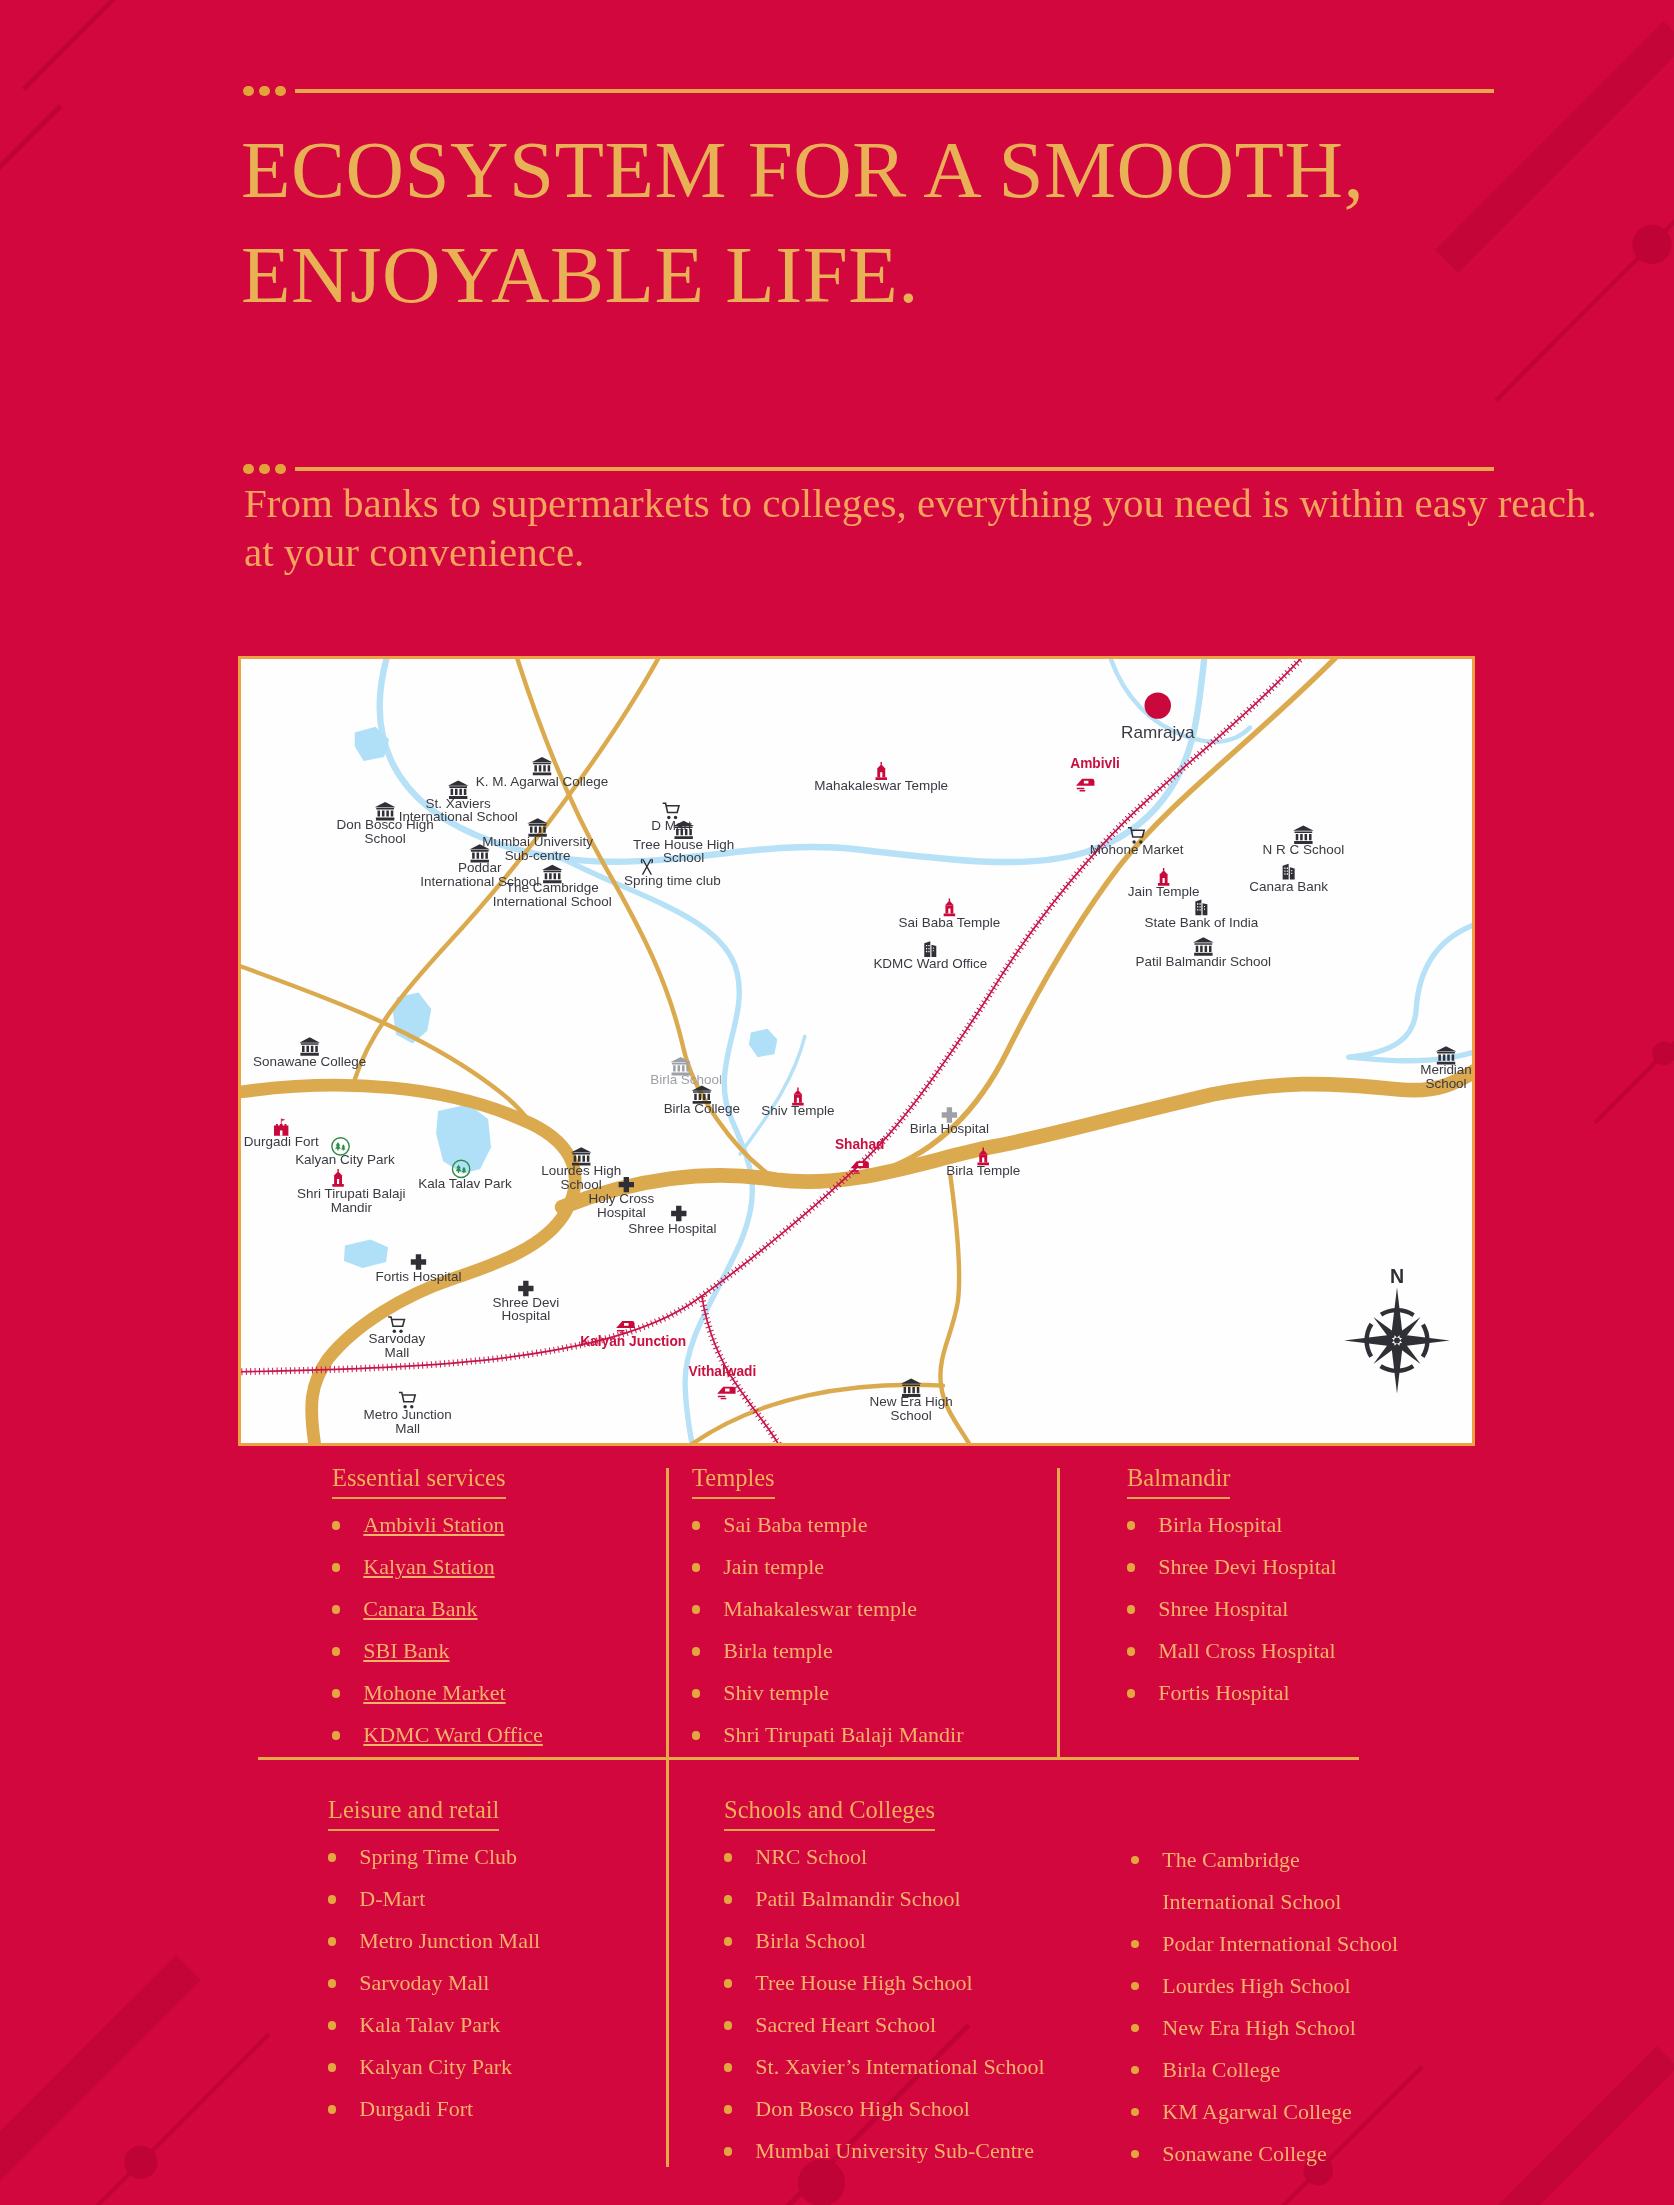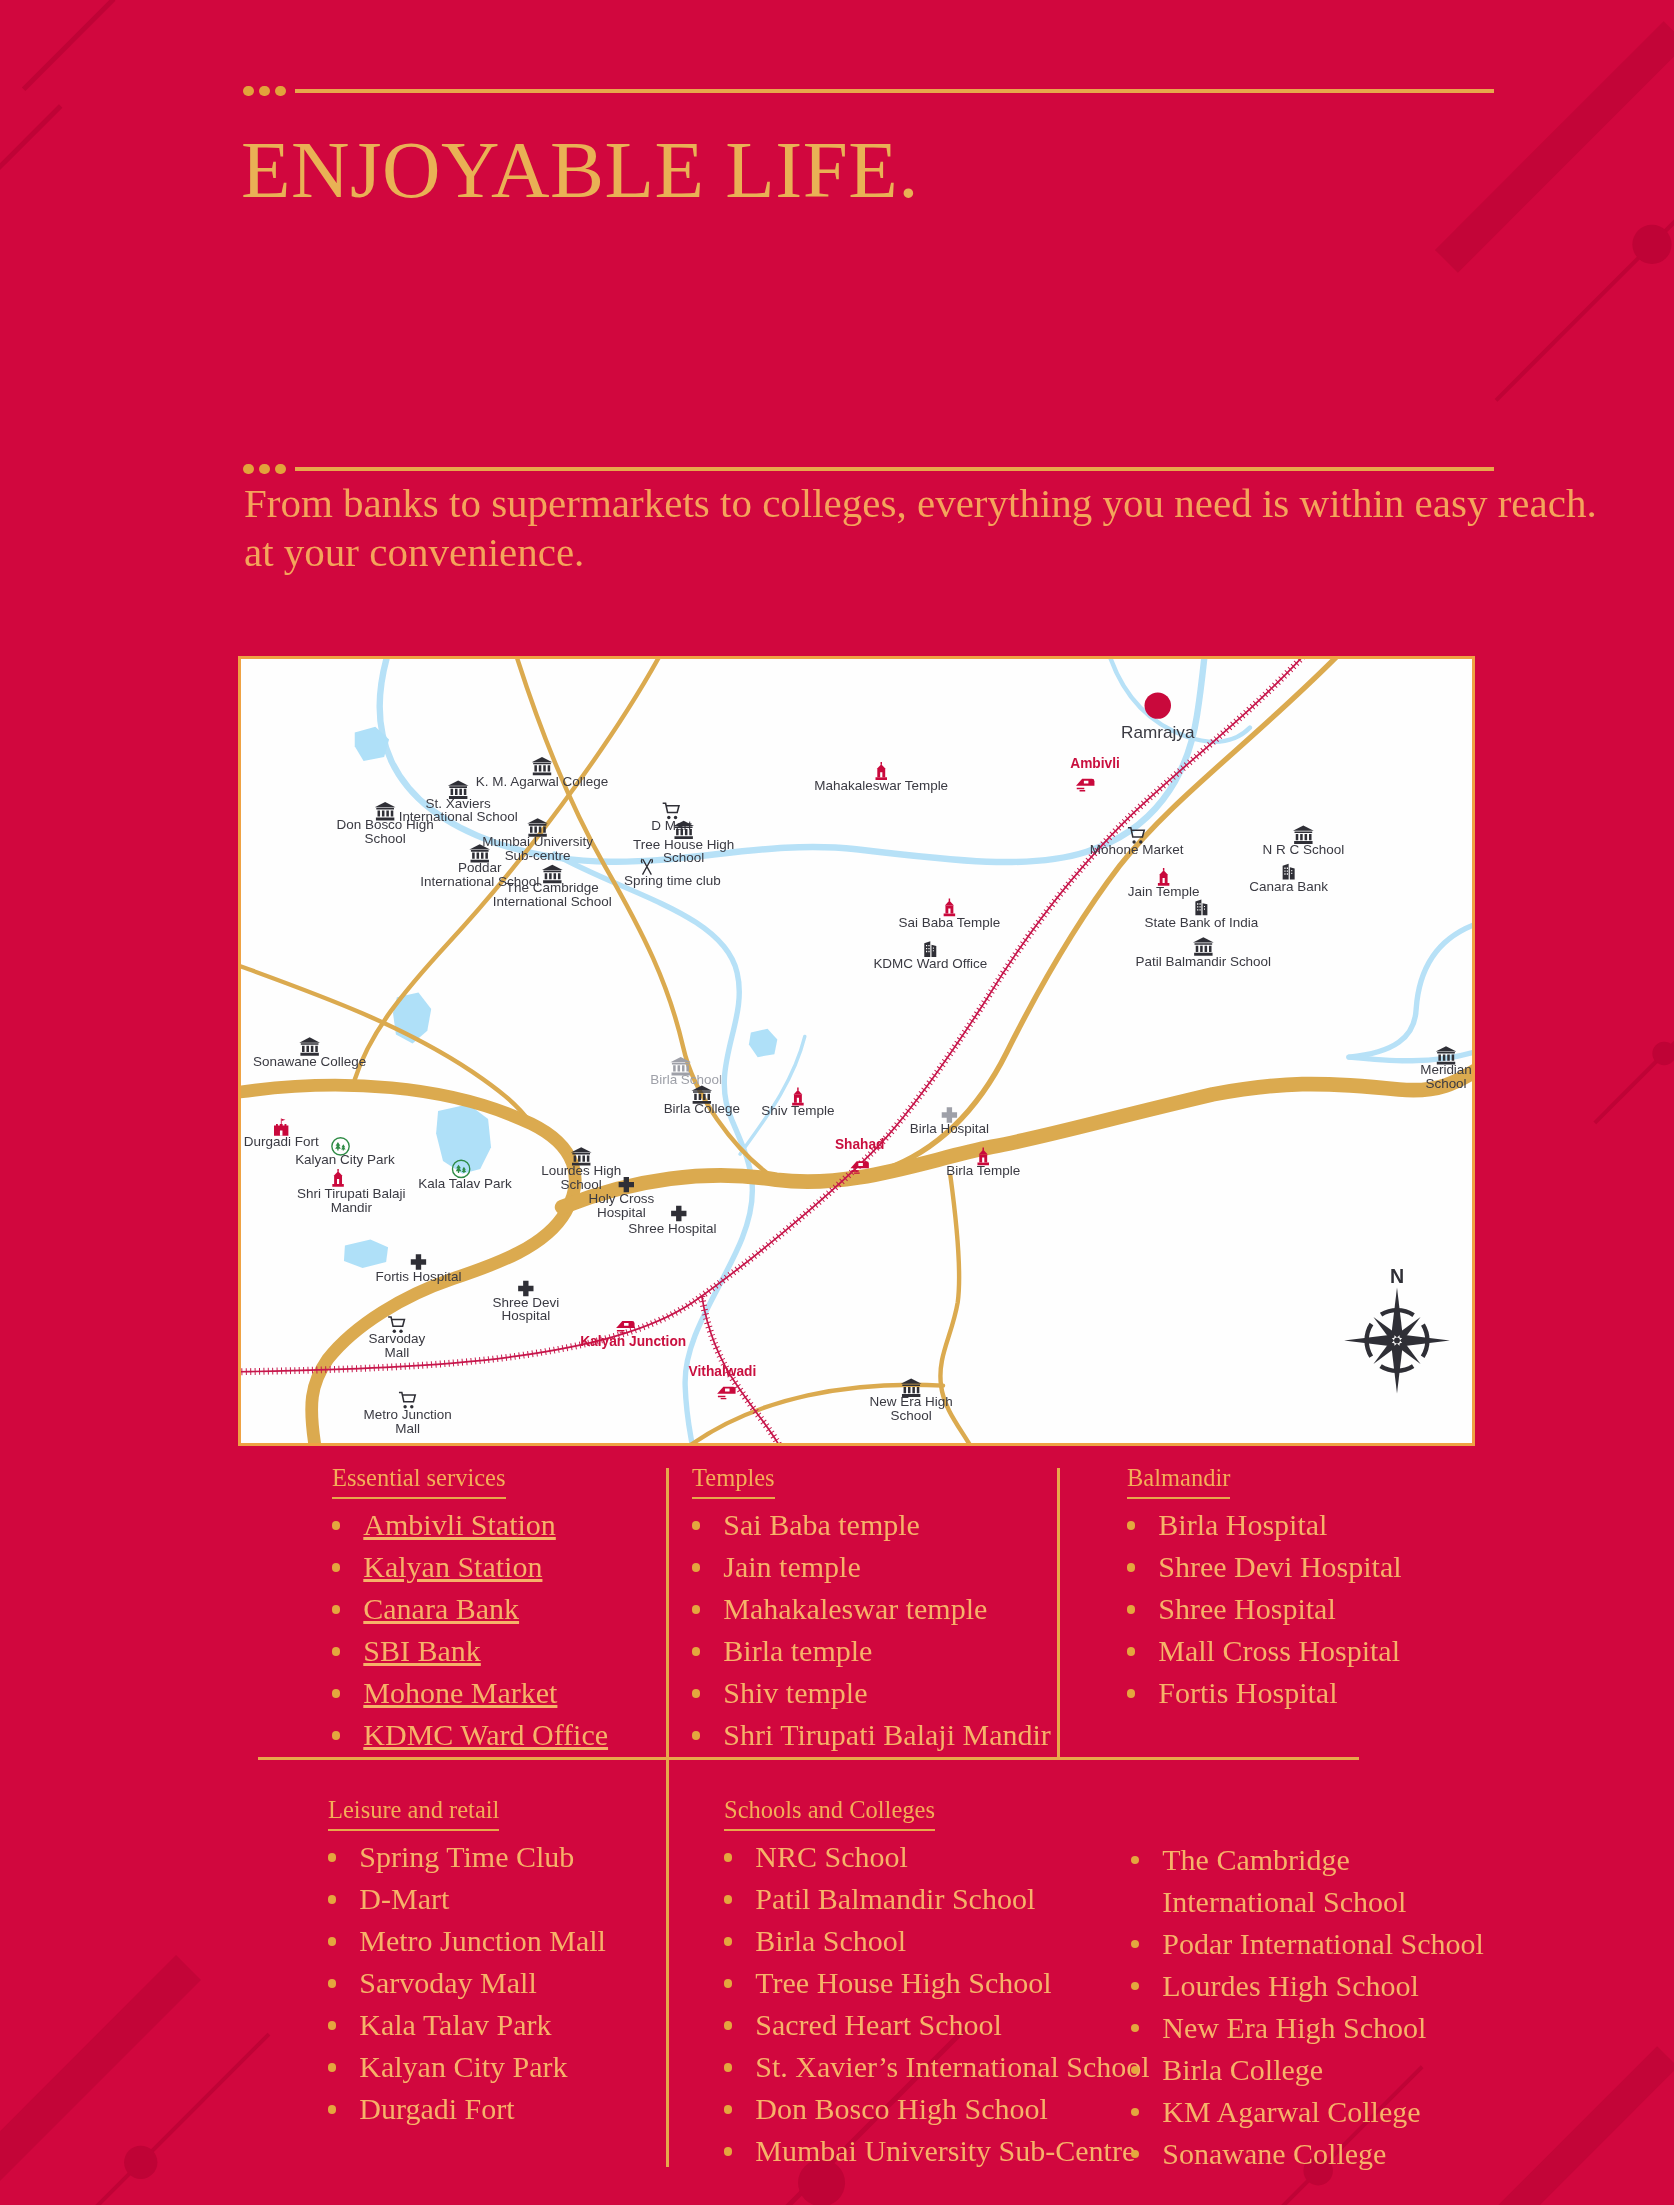--- a/index.html
+++ b/index.html
@@ -27,21 +27,21 @@
   .m-bold{font-family:"Liberation Sans",sans-serif;font-size:28px;font-weight:bold;fill:#c9103f;}
   .m-big{font-family:"Liberation Sans",sans-serif;font-size:35px;fill:#3a3a42;}
   .c-dark{fill:#2f2f36;color:#2f2f36;}
   .c-red{fill:#c9093c;color:#c9093c;}
   .c-grey{fill:#9ea0a8;color:#9ea0a8;}
   .c-green{fill:#2e8b45;color:#2e8b45;}
   
   .sec{color:#f6b269;}
   .sec h3{margin:0;display:inline-block;font-weight:normal;font-size:24.5px;line-height:24.5px;
           color:#f3ae58;border-bottom:2.5px solid #e7a84b;padding-bottom:6.9px;}
-  .sec ul{list-style:none;margin:4.9px 0 0 0;padding:0;font-size:30px;}
+  .sec ul{list-style:none;margin:4.9px 0 0 0;padding:0;font-size:22px;}
   .sec li{display:flex;align-items:flex-start;height:42px;}
   .sec li.wrap{height:84px;}
   .dot{width:8.3px;height:8.3px;border-radius:50%;background:#e4a63e;margin-top:17px;flex:0 0 auto;}
   .txt{margin-left:23px;line-height:42px;white-space:nowrap;}
   .txt .ln{display:block;}
   .spacer{height:36px;}
   #sec-essential{left:332px;top:1466px;text-decoration:underline;}
   #sec-temples{left:692px;top:1466px;}
   #sec-hospitals{left:1127px;top:1466px;}
   #sec-leisure{left:328px;top:1798px;}
@@ -94,20 +94,21 @@
 </svg>
 
 <div class="abs device" style="top:85px">
   <span class="d-dot"></span>
     <span class="d-dot"></span>
     <span class="d-dot"></span>
   <span class="d-line"></span>
 </div>
 
 <div id="title" class="abs">
+  <div>ECOSYSTEM FOR A SMOOTH,</div>
   <div>ENJOYABLE LIFE.</div>
 </div>
 
 <div class="abs device" style="top:463px">
   <span class="d-dot"></span>
     <span class="d-dot"></span>
     <span class="d-dot"></span>
   <span class="d-line"></span>
 </div>
 

